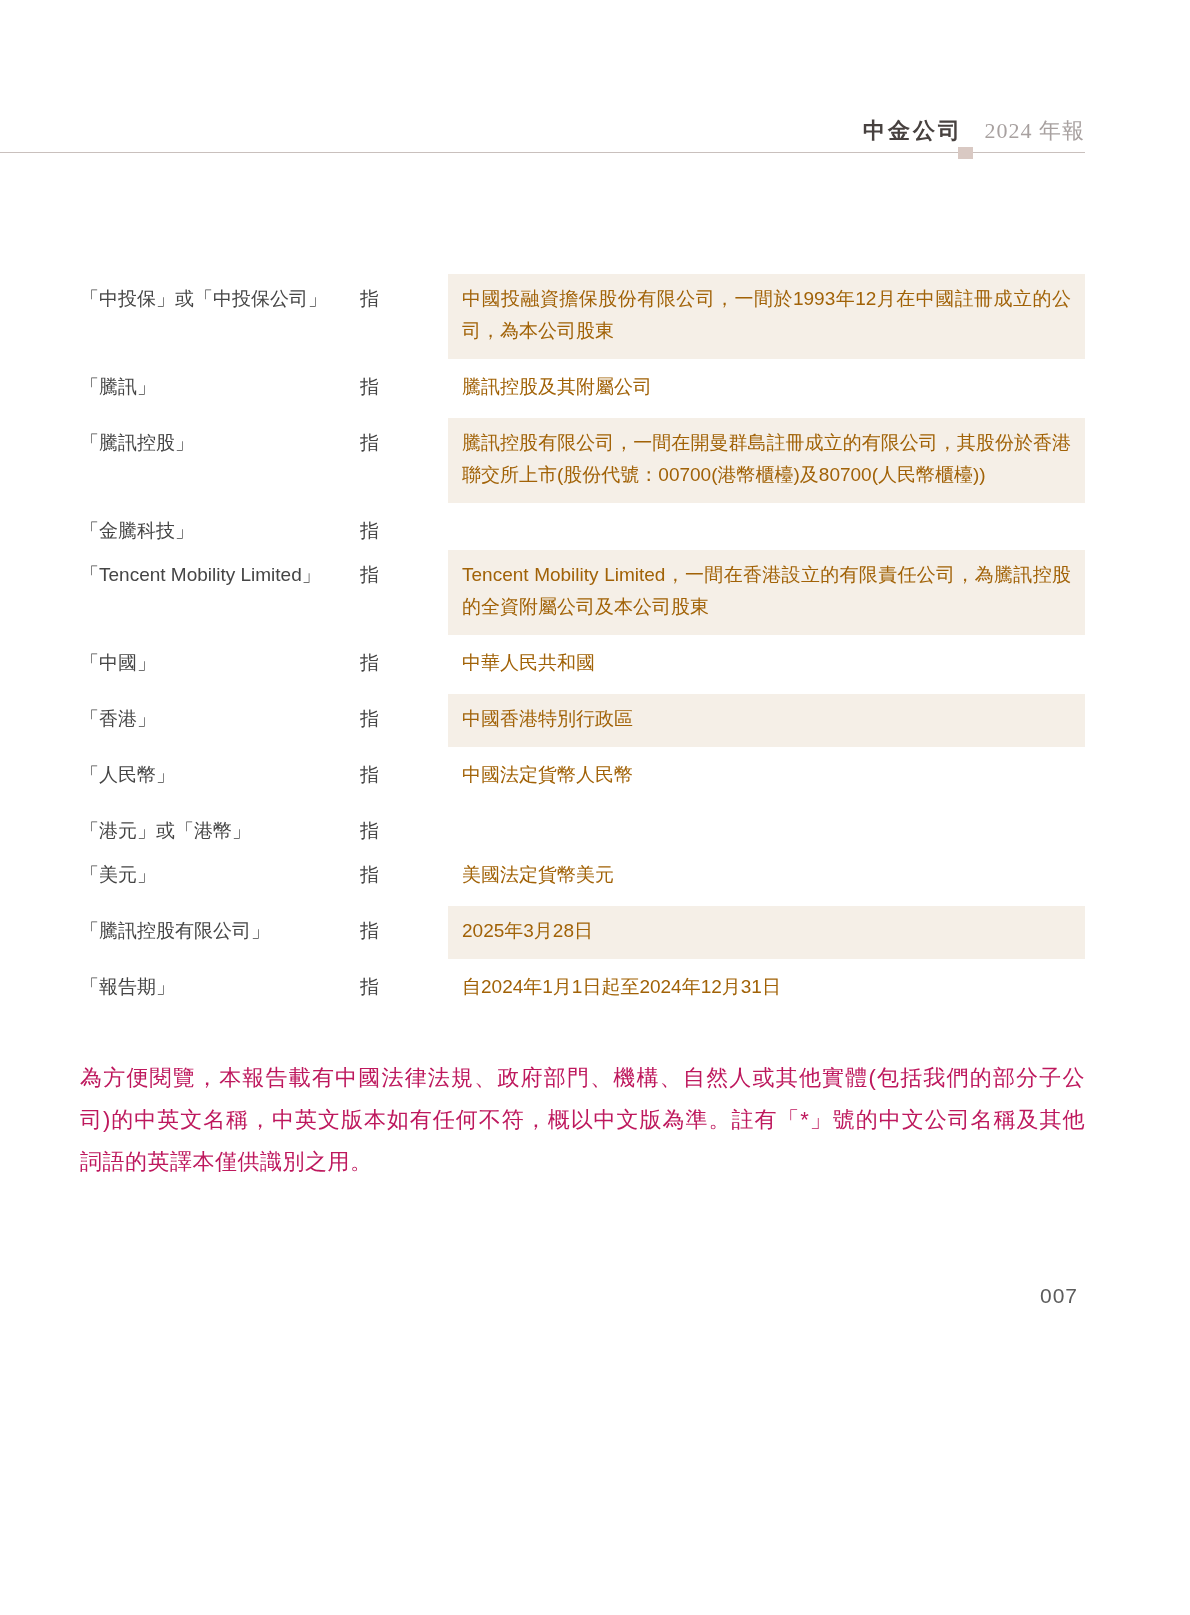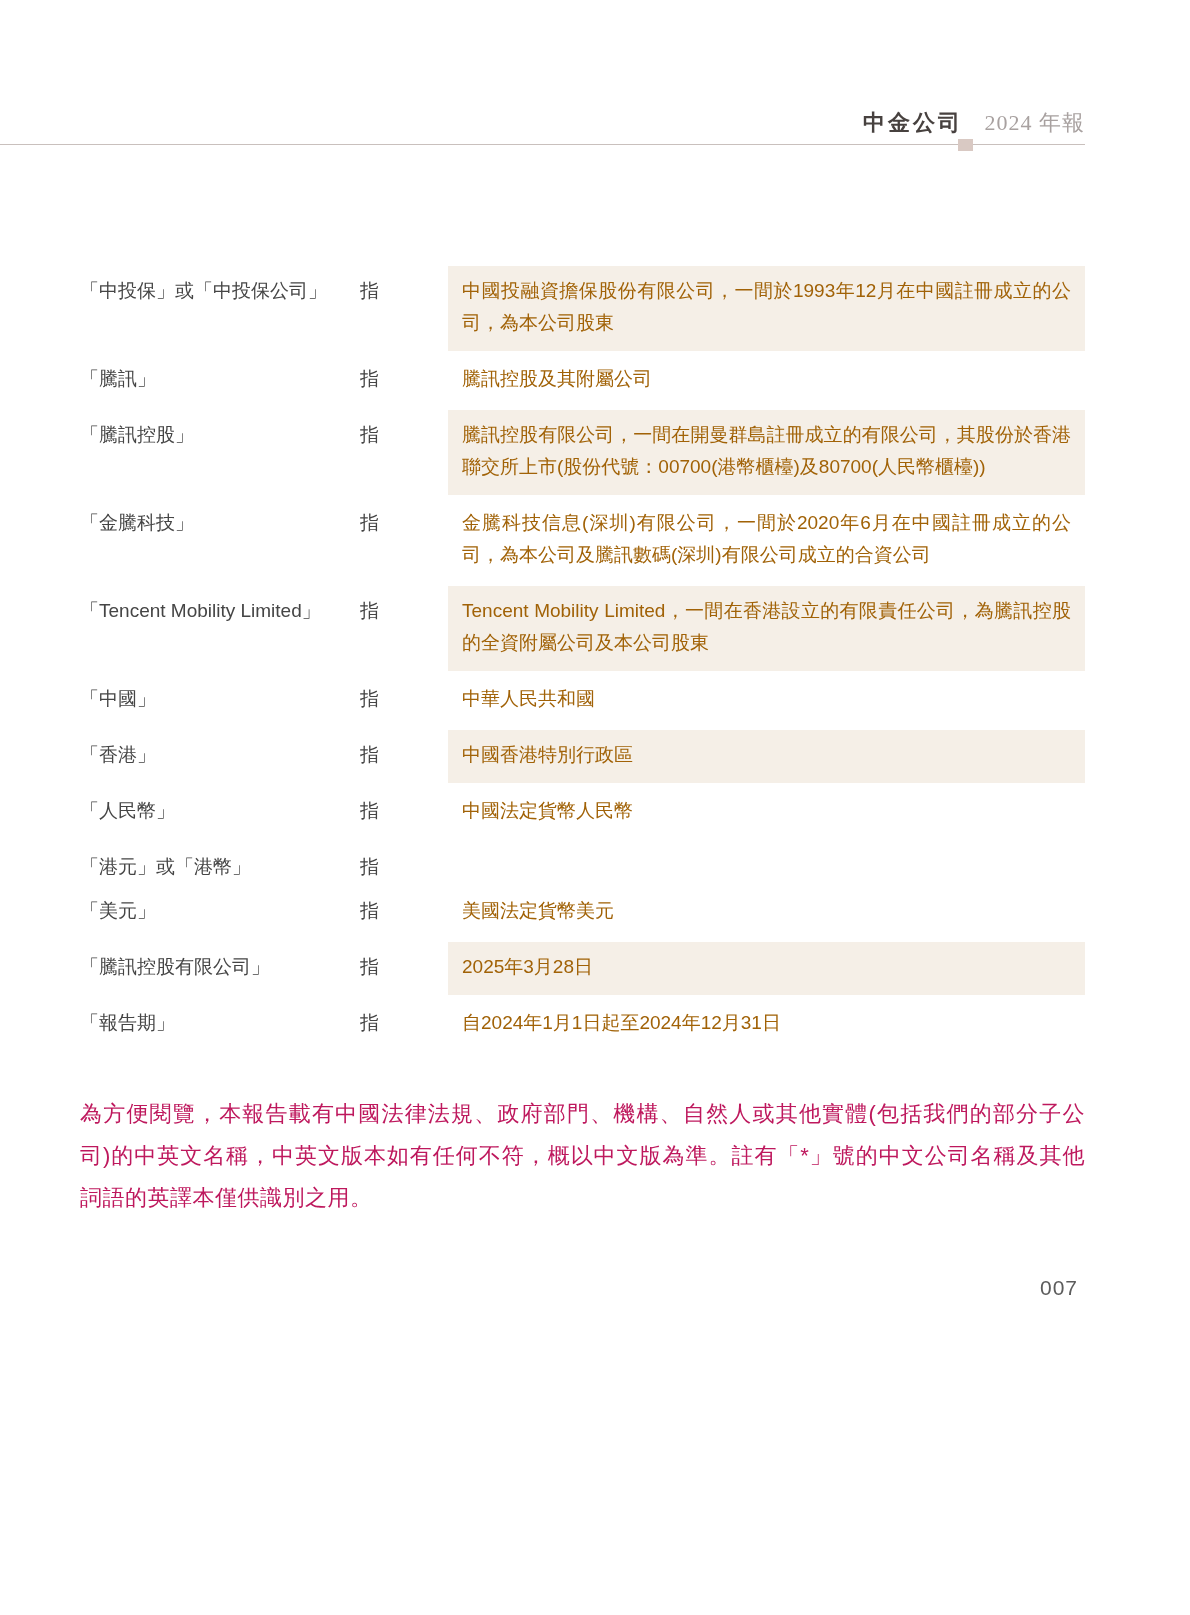--- a/index.html
+++ b/index.html
@@ -1,20 +1,20 @@
 <!DOCTYPE html>
 <html><head>
 <meta charset="utf-8">
 <style>
   html, body { margin: 0; padding: 0; background: #ffffff; }
   .page {
     position: relative;
     width: 1190px;
     height: 1354px;
-    margin: 4px auto;
+    margin: 12px auto;
     background: #ffffff;
     font-family: "Liberation Sans", sans-serif;
     color: #4a4a4a;
     overflow: hidden;
   }
 
   
   .header-text {
     position: absolute;
     top: 104px;
@@ -139,21 +139,20 @@
 
     <div class="def-row">
       <div class="term-cell">「騰訊控股」</div>
       <div class="conn-cell">指</div>
       <div class="def-cell">騰訊控股有限公司，一間在開曼群島註冊成立的有限公司，其股份於香港聯交所上市(股份代號：00700(港幣櫃檯)及80700(人民幣櫃檯))</div>
     </div>
 
     <div class="def-row">
       <div class="term-cell">「金騰科技」</div>
       <div class="conn-cell">指</div>
-      <div class="def-cell">金騰科技信息(深圳)有限公司，一間於2020年6月在中國註冊成立的公司，為本公司及騰訊數碼(深圳)有限公司成立的合資公司</div>
     </div>
 
     <div class="def-row">
       <div class="term-cell">「Tencent Mobility Limited」</div>
       <div class="conn-cell">指</div>
       <div class="def-cell">Tencent Mobility Limited，一間在香港設立的有限責任公司，為騰訊控股的全資附屬公司及本公司股東</div>
     </div>
 
     <div class="def-row">
       <div class="term-cell">「中國」</div>

